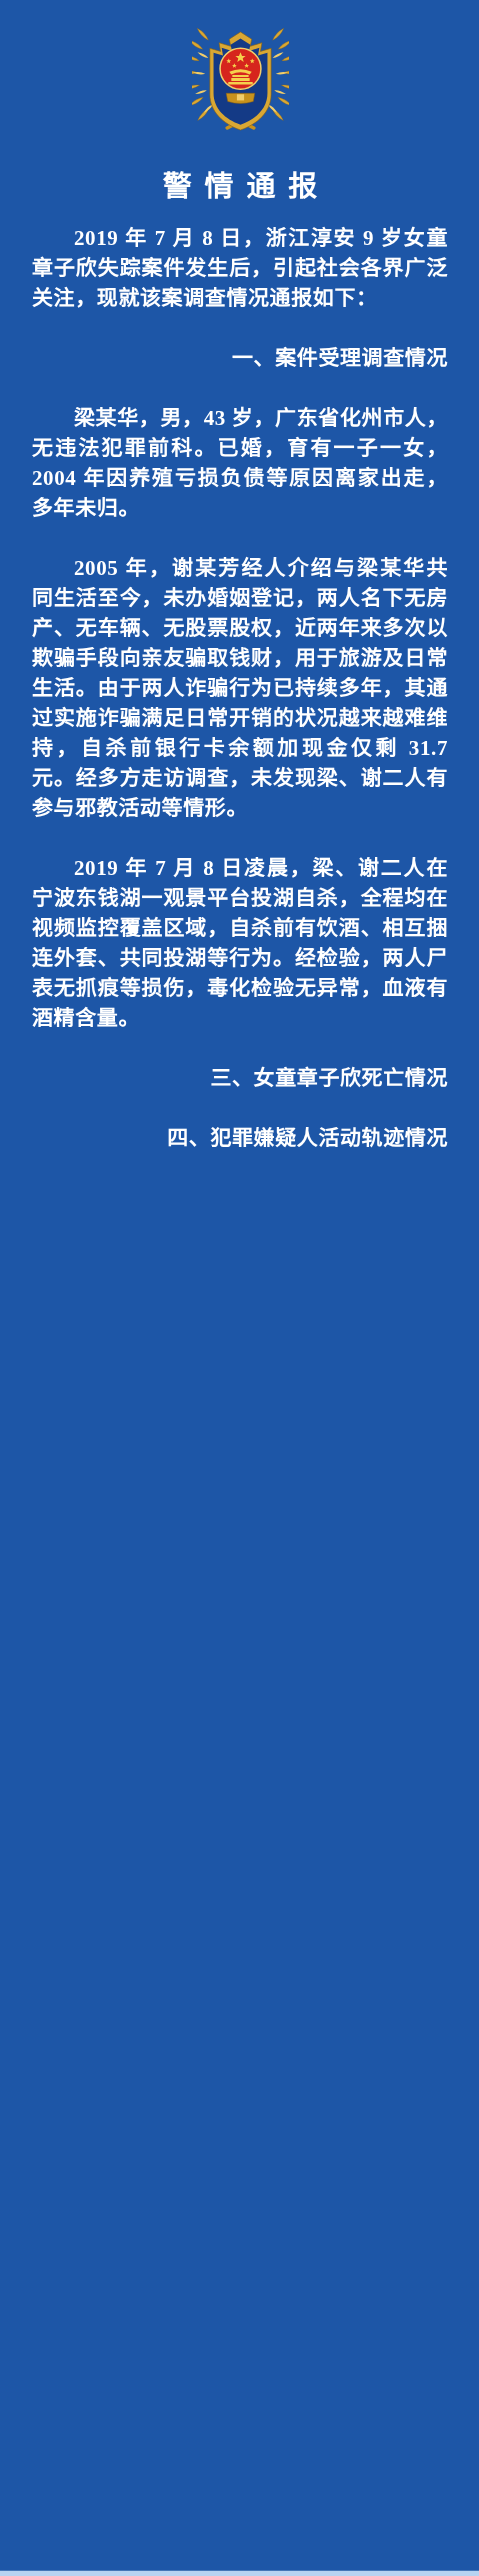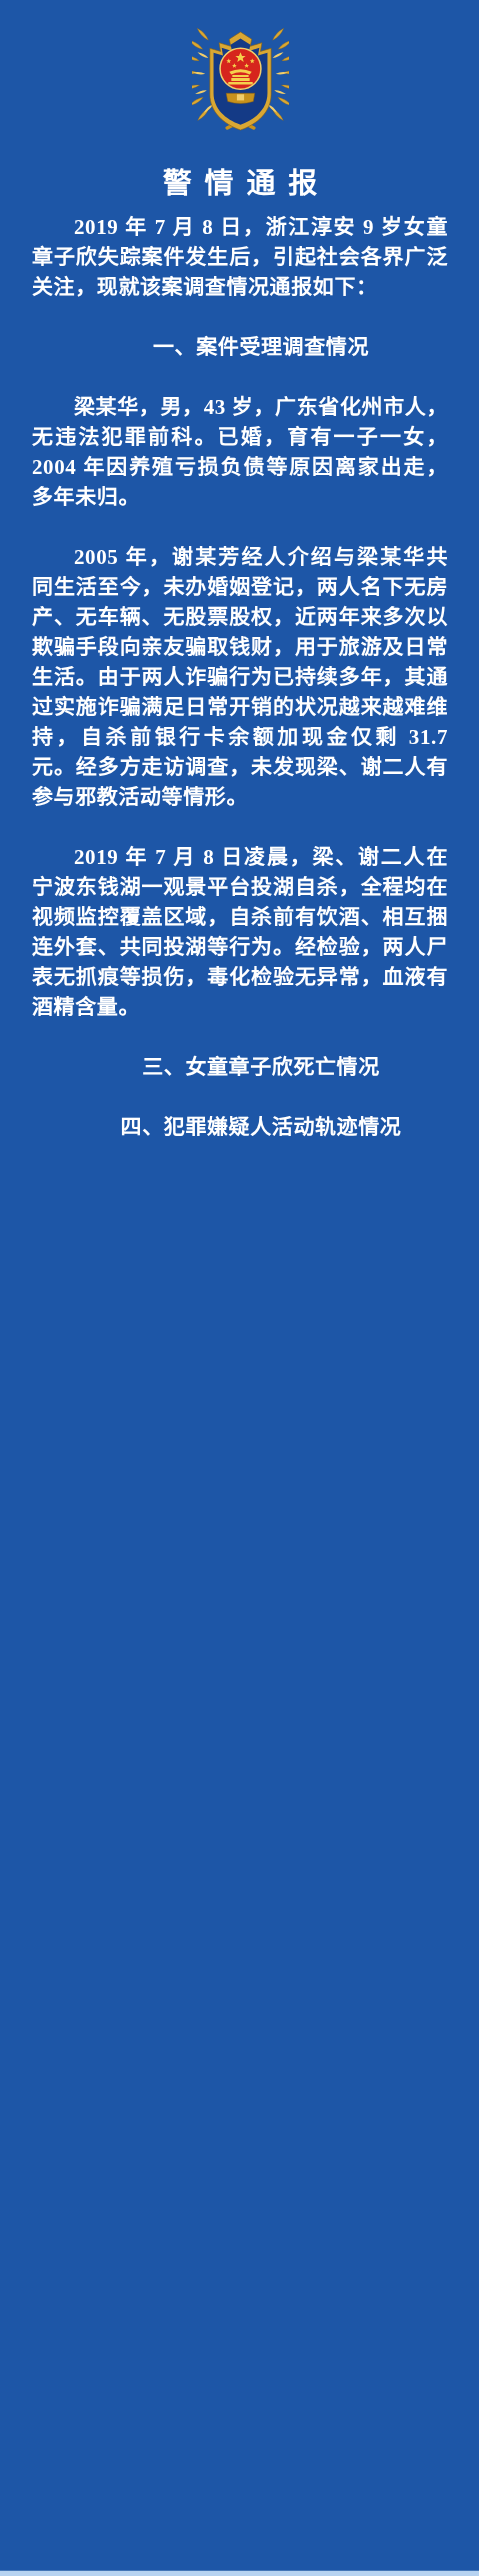--- a/index.html
+++ b/index.html
@@ -22,42 +22,42 @@
   }
   .badge{
     width:97px;
     height:122px;
     margin:19px auto 0;
   }
   .badge svg{display:block;width:100%;height:100%;}
   .page-title{
     margin:27px 0 0;
     text-align:center;
-    font-family:Liberation Mono, monospace;
+    font-family:Liberation Serif, serif;
     font-weight:700;
     font-size:29px;
     line-height:36px;
     letter-spacing:12.8px;
     text-indent:12.8px;
   }
   .notice-body{
-    margin-top:8px;
+    margin-top:19px;
     padding:0 32px;
   }
   .block{
     font-size:21px;
     line-height:30px;
     text-align:justify;
     text-indent:2em;
     margin:30px 0 0;
     letter-spacing:0.6px;
   }
   .block:first-child{margin-top:0;}
   .block.heading{
-    text-align:center;
+    text-align:right;
   }
   .bottom-strip{
     position:absolute;
     left:0;right:0;bottom:0;
     height:5.1px;
     background:var(--strip);
     border-top:1.9px solid var(--strip-border);
   }
 </style>
 </head>

